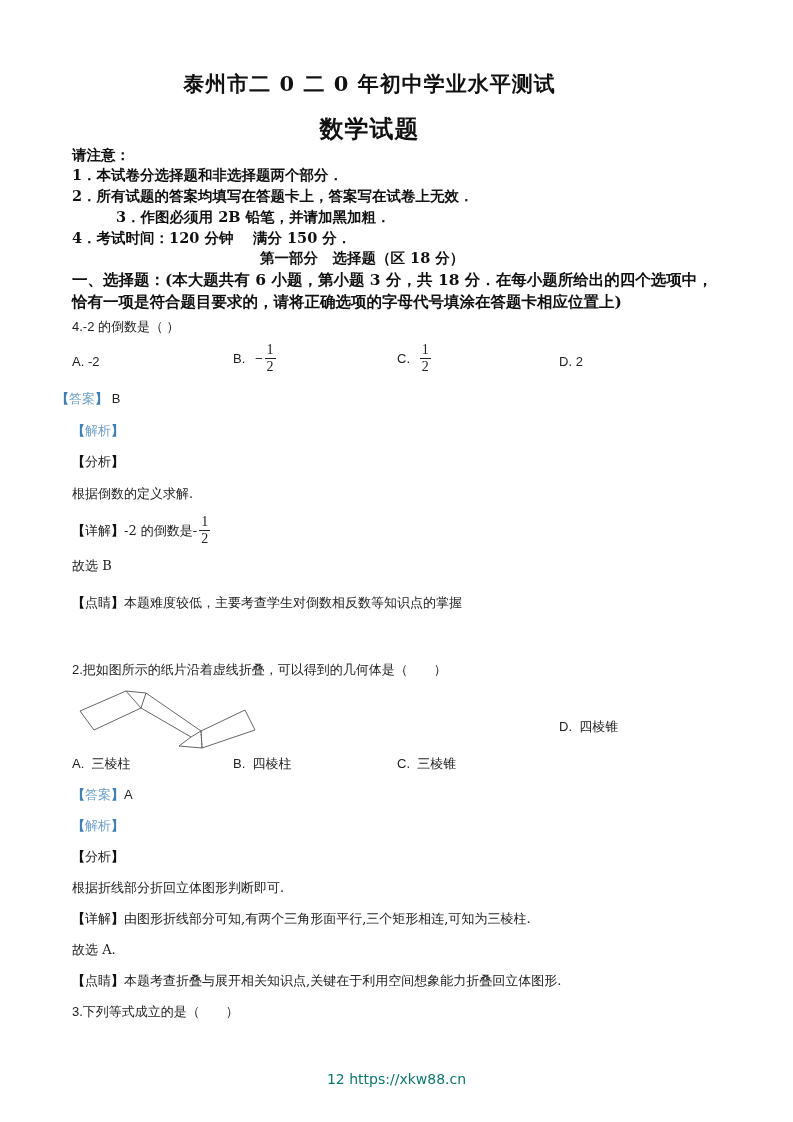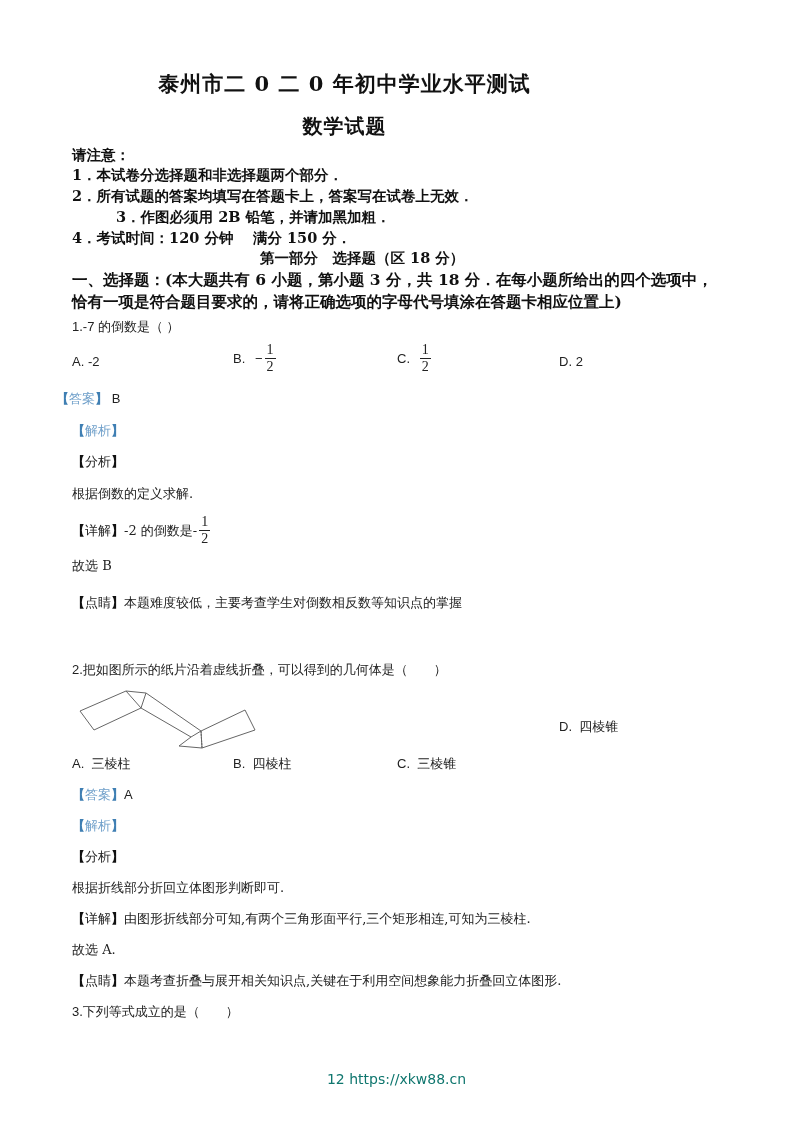--- a/index.html
+++ b/index.html
@@ -1,47 +1,47 @@
 <!DOCTYPE html>
 <html><head>
 <meta charset="utf-8">
 <style>
   html, body { margin: 0; padding: 0; background: #ffffff; }
   body { width: 793px; height: 1122px; position: relative; overflow: hidden;
          font-family: "DejaVu Serif", "Liberation Serif", serif; color: #111; }
   .abs { position: absolute; white-space: nowrap; }
-  .title { font-weight: bold; font-size: 21px; left: 0; width: 689px; text-align: center; letter-spacing: 1px; }
+  .title { font-weight: bold; font-size: 21px; left: 0; width: 689px; text-align: center; letter-spacing: 1px; padding-left: 25px; }
   .bold { font-weight: bold; font-size: 14.5px; }
   .body { font-size: 13px; color: #222; }
   .sans { font-family: "Liberation Sans", "DejaVu Sans", sans-serif; }
   .blue-label { color: #6d9ec9; }
   .blue-label .br { color: #3f7fb3; font-weight: bold; }
   .dark-br { color: #111; font-weight: bold; }
   .frac { display: inline-block; vertical-align: middle; text-align: center; font-family: "Liberation Serif", serif; font-size: 14px; line-height: 16px; margin: 0 2px; }
   .frac .num { display: block; border-bottom: 1px solid #222; padding: 0 2px; }
   .frac .den { display: block; padding: 0 2px; }
   .footer { font-family: "DejaVu Sans", sans-serif; font-size: 14px; color: #0f766e; left: 0; width: 793px; text-align: center; }
 </style>
 </head>
 <body>
 
 <div class="abs title" style="top:70px;">泰州市二 0 二 0 年初中学业水平测试</div>
-<div class="abs title" style="top:113px; font-size:20px;">数学试题</div>
+<div class="abs title" style="top:113px; font-size:24px;">数学试题</div>
 
 <div class="abs bold" style="left:72px; top:146px;">请注意：</div>
 <div class="abs bold" style="left:72px; top:166px;">1．本试卷分选择题和非选择题两个部分．</div>
 <div class="abs bold" style="left:72px; top:187px;">2．所有试题的答案均填写在答题卡上，答案写在试卷上无效．</div>
 <div class="abs bold" style="left:72px; top:208px;margin-left:44px;">3．作图必须用 2B 铅笔，并请加黑加粗．</div>
 <div class="abs bold" style="left:72px; top:229px;">4．考试时间：120 分钟　 满分 150 分．</div>
 
 <div class="abs bold" style="left:260px; top:249px;">第一部分　选择题（区 18 分）</div>
 <div class="abs bold" style="left:72px; top:270px; font-size:15.5px;">一、选择题：(本大题共有 6 小题，第小题 3 分，共 18 分．在每小题所给出的四个选项中，</div>
 <div class="abs bold" style="left:72px; top:292px; font-size:15.5px;">恰有一项是符合题目要求的，请将正确选项的字母代号填涂在答题卡相应位置上)</div>
 
-<div class="abs body sans" style="left:72px; top:318px;">1.-7 的倒数是（  ）</div>
+<div class="abs body sans" style="left:72px; top:318px;">4.-2 的倒数是（  ）</div>
 
 <div class="abs body sans" style="left:72px; top:354px;">
   <span>A.</span>
   <span>-2</span>
 </div>
 <div class="abs body sans" style="left:233px; top:342px;">
   <span style="vertical-align:middle;">B.</span>
   <span style="vertical-align:middle; margin-left:6px;">−</span><span class="frac"><span class="num">1</span><span class="den">2</span></span>
 </div>
 <div class="abs body sans" style="left:397px; top:342px;">

